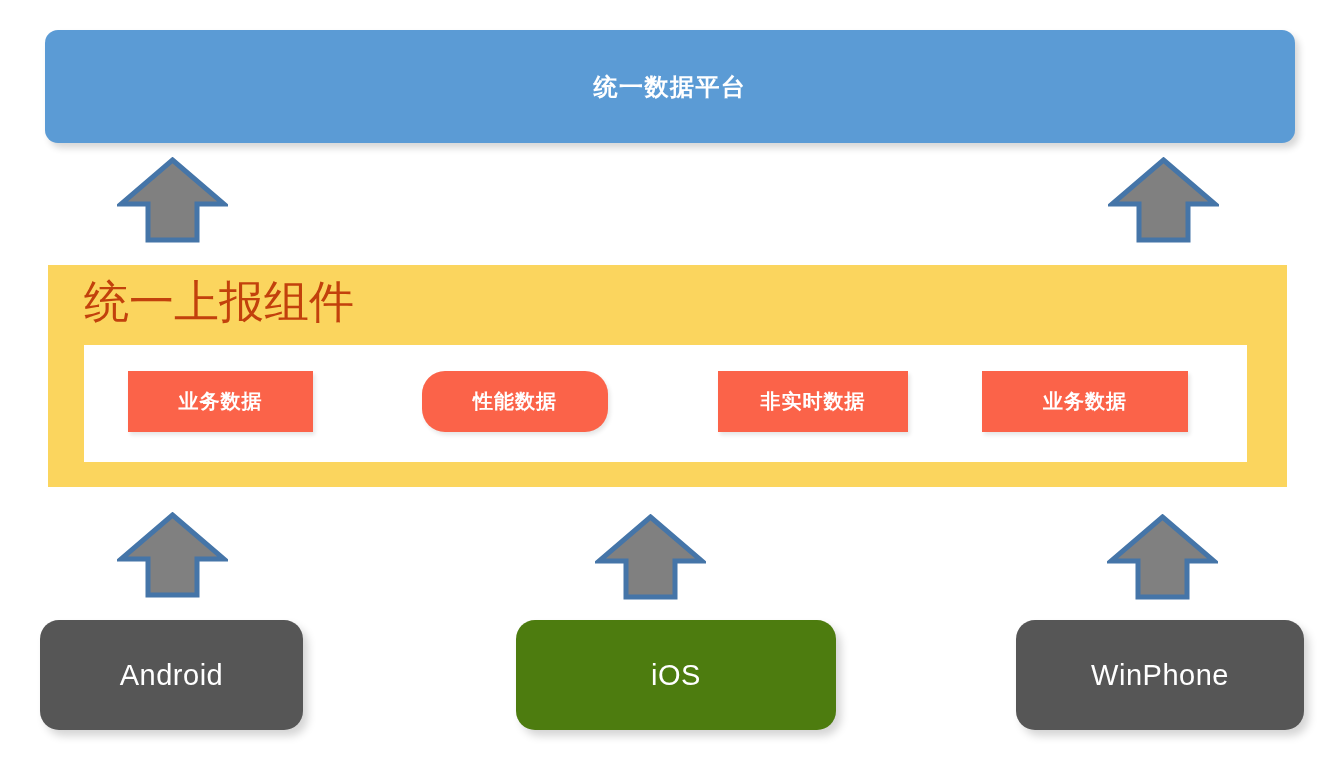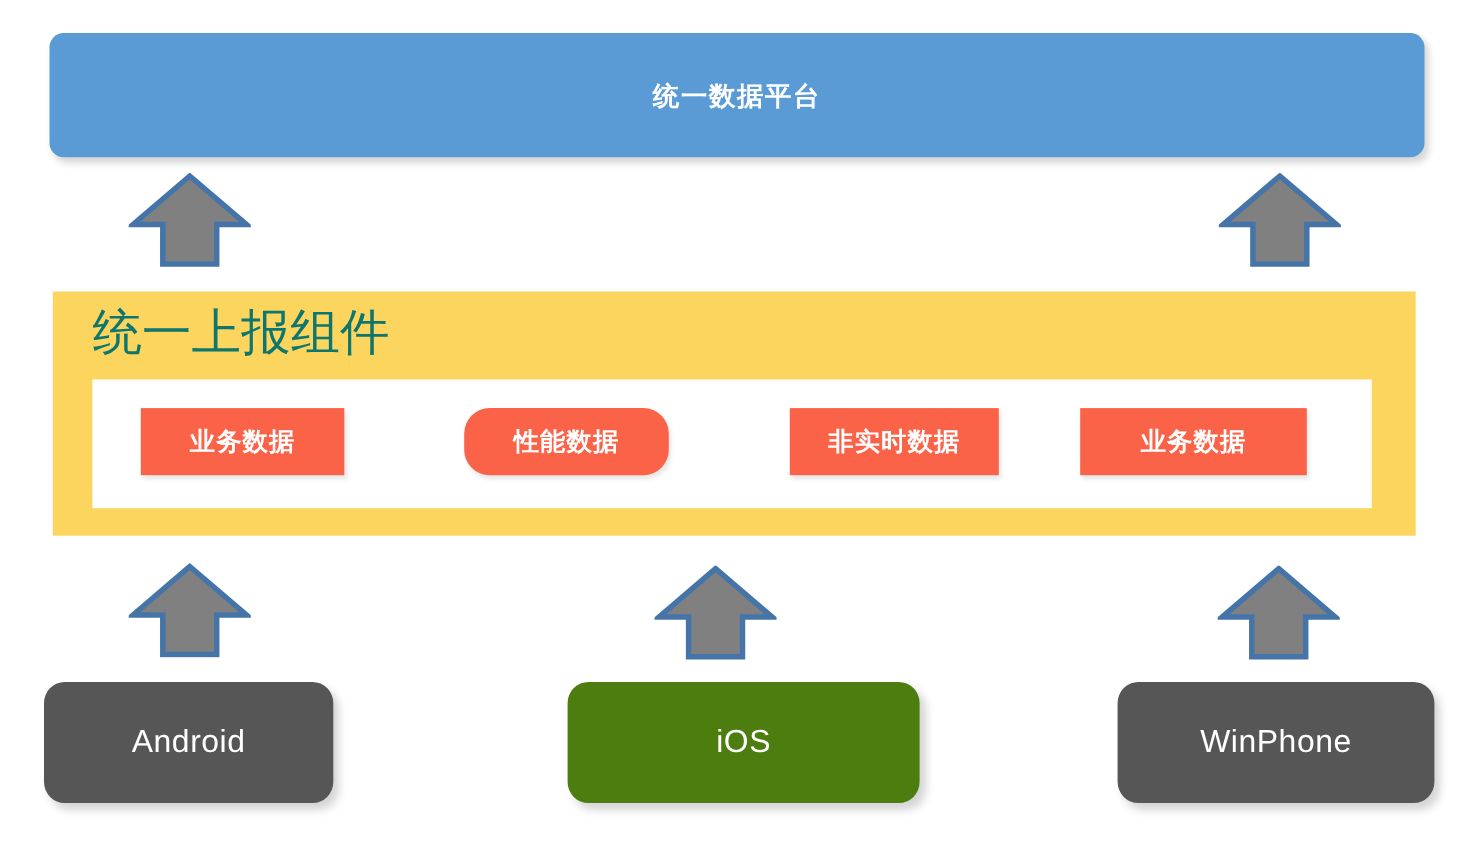--- a/index.html
+++ b/index.html
@@ -48,21 +48,21 @@
     height: 222px;
     background: #fbd55e;
   }
   .component-panel-title {
     position: absolute;
     left: 36px;
     top: 8px;
     font-family: "Liberation Serif", "DejaVu Serif", serif;
     font-size: 45px;
     line-height: 58px;
-    color: #0f766e;
+    color: #c2410c;
     white-space: nowrap;
   }
   .data-strip {
     position: absolute;
     left: 36px;
     top: 80px;
     width: 1163px;
     height: 117px;
     background: #ffffff;
   }
@@ -71,21 +71,21 @@
     top: 26px;
     height: 61px;
     background: #fb6349;
     display: flex;
     align-items: center;
     justify-content: center;
     box-shadow: 2px 3px 4px rgba(0,0,0,0.10);
   }
   .data-chip-label {
     color: #ffffff;
-    font-size: 23px;
+    font-size: 20px;
     font-weight: bold;
     letter-spacing: 1px;
     white-space: nowrap;
   }
   .chip-0 { left: 44px;  width: 185px; }
   .chip-1 { left: 338px; width: 186px; border-radius: 23px; }
   .chip-2 { left: 634px; width: 190px; }
   .chip-3 { left: 898px; width: 206px; }
 
   

